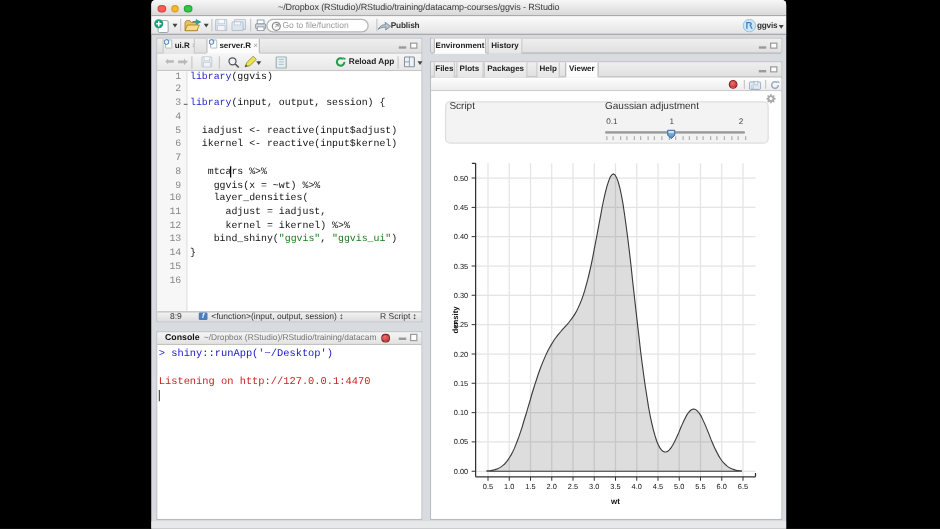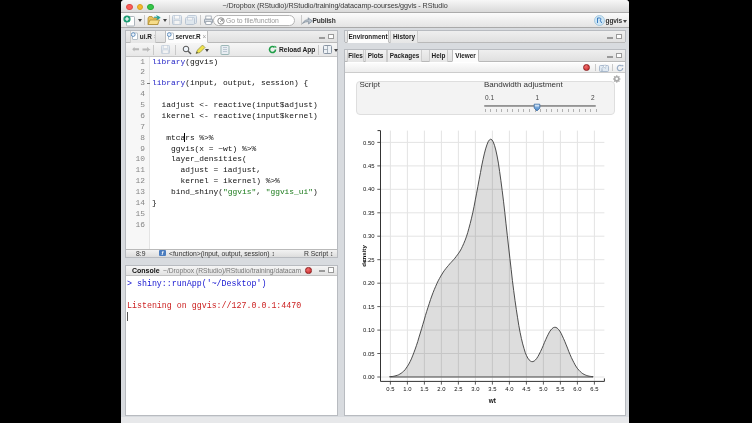--- a/index.html
+++ b/index.html
@@ -188,21 +188,21 @@
   <div id="conPane" class="pane" style="left:4px;top:264.5px;width:212.5px;height:151.5px">
     <div id="consoleHdr">
       <span class="abs" style="left:6px;font-weight:bold;color:#111">Console</span>
       <span class="abs" style="left:37px;color:#777;font-size:6.7px;white-space:nowrap;overflow:hidden;width:143px">~/Dropbox (RStudio)/RStudio/training/datacam</span>
       <span class="abs" style="left:179px;top:1.5px;width:6.5px;height:6.5px;border-radius:50%;background:radial-gradient(circle at 35% 30%,#f26d6d,#c62828);border:0.5px solid #8e1f1f"></span>
       <div class="minbar" style="right:12px;top:4px"></div>
         <div class="minmax" style="right:3px;top:1.5px"></div>
     </div>
     <div id="consoleBody"><span style="color:#1616d0">&gt; shiny::runApp('~/Desktop')</span>
 
-<span style="color:#cc2222">Listening on ggvis://127.0.0.1:4470</span>
+<span style="color:#cc2222">Listening on http://127.0.0.1:4470</span>
 <span style="border-left:1px solid #555"> </span></div>
   </div>
   <div id="envPane" class="pane" style="left:223px;top:29.5px;width:282px;height:12px">
     <div class="tabbar">
       <div class="tab active" style="left:2px;width:42px">Environment</div>
       <div class="tab" style="left:45px;width:28px">History</div>
       <div class="minbar" style="right:12px"></div>
         <div class="minmax" style="right:3px"></div>
     </div>
   </div>
@@ -228,21 +228,21 @@
         <path d="M7.5 4.5a3 3 0 1 1-1-2.2" fill="none" stroke="#7d96b5" stroke-width="1.4"></path>
         <path d="M6.5 0.5l0.4 2.3 2.2-.6z" fill="#7d96b5"></path>
       </svg>
     </div>
     <div id="viewBody" class="abs" style="left:0;top:23.5px;right:0;bottom:0;background:#fff">
       <svg class="abs" style="right:4px;top:2px;opacity:.55" width="8" height="8" viewBox="0 0 16 16">
         <path fill="#666" d="M15 9V7l-2.1-.5a5 5 0 0 0-.5-1.2l1.2-1.9-1.5-1.5-1.9 1.2c-.4-.2-.8-.4-1.2-.5L8.5 .5h-2L6 2.6c-.4.1-.8.3-1.2.5L2.9 1.9 1.4 3.4l1.2 1.9c-.2.4-.4.8-.5 1.2L0 7v2l2.1.5c.1.4.3.8.5 1.2l-1.2 1.9 1.5 1.5 1.9-1.2c.4.2.8.4 1.2.5l.5 2.1h2l.5-2.1c.4-.1.8-.3 1.2-.5l1.9 1.2 1.5-1.5-1.2-1.9c.2-.4.4-.8.5-1.2zM7.5 10a2.5 2.5 0 1 1 0-5 2.5 2.5 0 0 1 0 5z"></path>
       </svg>
       <div id="well" class="abs" style="left:11px;top:8px;width:259px;height:34px"></div>
       <div class="abs" style="left:14.5px;top:6.5px;font-size:8px;color:#333">Script</div>
-      <div class="abs" style="left:139px;top:6.5px;font-size:8px;color:#333">Bandwidth adjustment</div>
+      <div class="abs" style="left:139px;top:6.5px;font-size:8px;color:#333">Gaussian adjustment</div>
       <div class="slbl" style="left:140px;top:21.3px">0.1</div>
       <div class="slbl" style="left:190.5px;top:21.3px">1</div>
       <div class="slbl" style="left:246px;top:21.3px">2</div>
       <div id="sltrack" class="abs" style="left:139px;top:31.5px;width:112px"></div>
       <div class="sltick" style="left:139.6px;top:35.5px"></div>
         <div class="sltick" style="left:145.2px;top:35.5px"></div>
         <div class="sltick" style="left:150.7px;top:35.5px"></div>
         <div class="sltick" style="left:156.2px;top:35.5px"></div>
         <div class="sltick" style="left:161.8px;top:35.5px"></div>
         <div class="sltick" style="left:167.3px;top:35.5px"></div>

